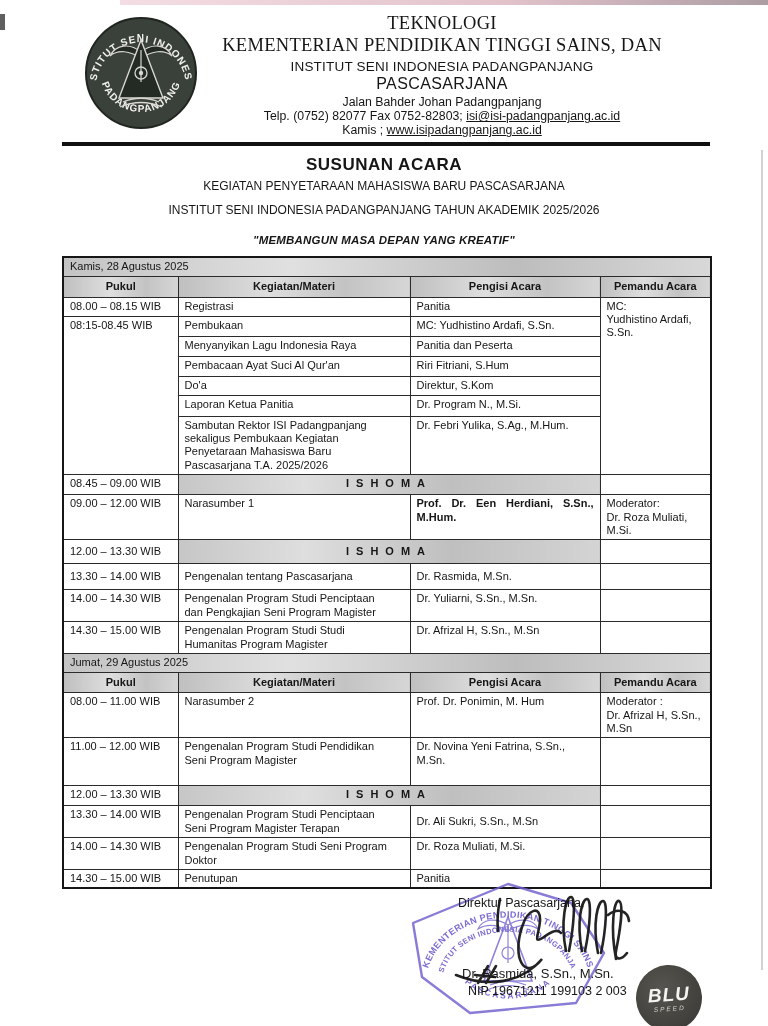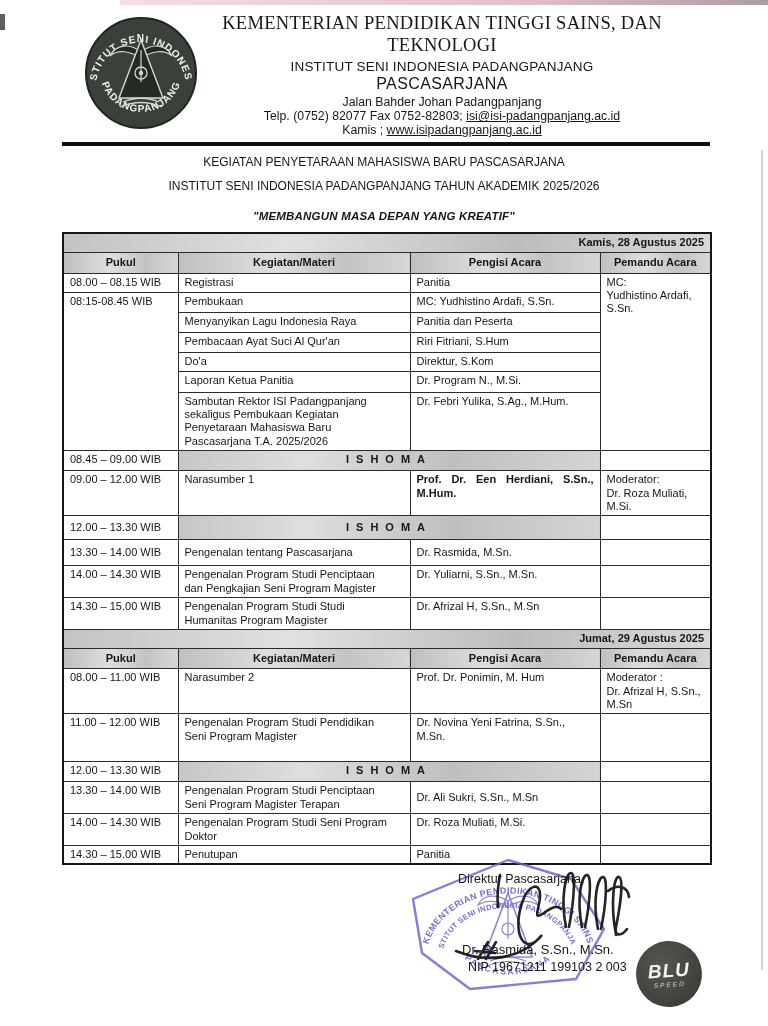--- a/index.html
+++ b/index.html
@@ -30,21 +30,21 @@
   .t-tag{font-size:11.5px;font-weight:bold;font-style:italic;margin-top:15px;letter-spacing:.2px;}
 
   
   table.sched{border-collapse:collapse;table-layout:fixed;width:648px;margin:10px 0 0 62px;
         border:2px solid #161616;}
   .sched th,.sched td{border:1px solid #2b2b2b;font-size:11px;line-height:1.22;
         padding:2px 6px;vertical-align:top;overflow:hidden;}
   .sched th{background:linear-gradient(90deg,#bfbfbf,#dedede 40%,#c3c3c3 72%,#d6d6d6);
         font-weight:bold;text-align:center;padding:3px 2px;}
   .dayhdr{background:linear-gradient(90deg,#c3c3c3,#e0e0e0 35%,#bdbdbd 70%,#d8d8d8);
-        font-weight:bold;text-align:right;padding:3px 0;}
+        font-weight:normal;text-align:left;padding:3px 0;}
   .ishoma{background:linear-gradient(90deg,#c6c6c6,#dedede 30%,#bfbfbf 65%,#d4d4d4);
         font-weight:bold;text-align:center;letter-spacing:7px;}
   .pre{white-space:pre-line;}
   .mid{vertical-align:middle;}
   .just{text-align:justify;font-weight:bold;}
   .nowrap{white-space:nowrap;}
 
   
   .footer{position:relative;height:176px;}
   .stamp{position:absolute;left:408px;top:-8px;z-index:1;opacity:.92;}
@@ -86,32 +86,33 @@
         <path d="M 57,36 C 68,27 82,28 88,40 C 80,33 68,35 57,42 Z" fill="#242a24" stroke="#d8d8d0" stroke-width="1.2"></path>
         <polygon points="57,24 35,82 79,82" fill="#242a24" stroke="#d8d8d0" stroke-width="1.4"></polygon>
         <path d="M 57,34 V 66" stroke="#d8d8d0" stroke-width="1.2" fill="none"></path>
         <circle cx="57" cy="57" r="6" fill="none" stroke="#d8d8d0" stroke-width="1.3"></circle>
         <circle cx="57" cy="57" r="2.2" fill="#d8d8d0"></circle>
         <path d="M 39,86 C 50,81 64,81 75,86" fill="none" stroke="#d8d8d0" stroke-width="1.3"></path>
         <path d="M 36,91 C 50,85 64,85 78,91" fill="none" stroke="#d8d8d0" stroke-width="1.3"></path>
       </g>
     </svg>
     <div class="lh-text">
+      <div class="lh1">TEKNOLOGI</div>
       <div class="lh1">KEMENTERIAN PENDIDIKAN TINGGI SAINS, DAN</div>
-      <div class="lh1">TEKNOLOGI</div>
       <div class="lh3">INSTITUT SENI INDONESIA PADANGPANJANG</div>
       <div class="lh4">PASCASARJANA</div>
       <div class="lh5">Jalan Bahder Johan Padangpanjang</div>
       <div class="lh6"><span>Telp. (0752) 82077 Fax 0752-82803; </span><span class="lh-link">isi@isi-padangpanjang.ac.id</span></div>
       <div class="lh6"><span>Kamis ; </span><span class="lh-link">www.isipadangpanjang.ac.id</span></div>
     </div>
     <div class="rule"></div>
   </div>
 
   <div class="titleblock">
+    <div class="t-head">SUSUNAN ACARA</div>
     <div class="t-sub">KEGIATAN PENYETARAAN MAHASISWA BARU PASCASARJANA</div>
     <div class="t-sub" style="margin-top:9px;">INSTITUT SENI INDONESIA PADANGPANJANG TAHUN AKADEMIK 2025/2026</div>
     <div class="t-tag">"MEMBANGUN MASA DEPAN YANG KREATIF"</div>
   </div>
 
   <table class="sched">
     <colgroup>
         <col style="width:115px">
         <col style="width:232px">
         <col style="width:190px">

